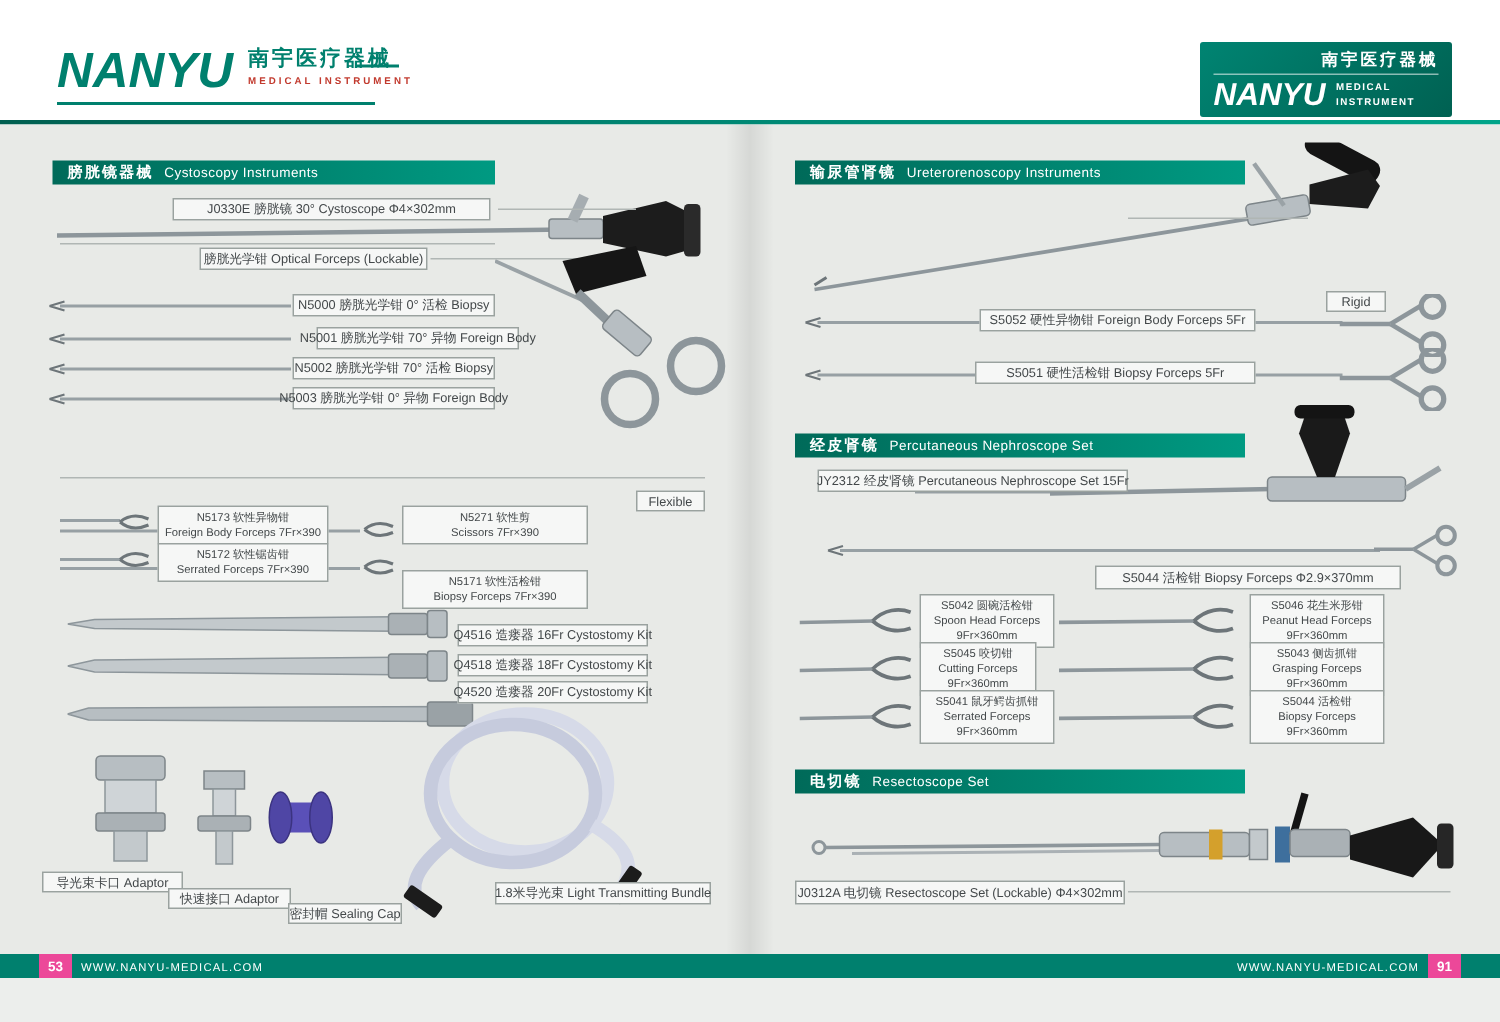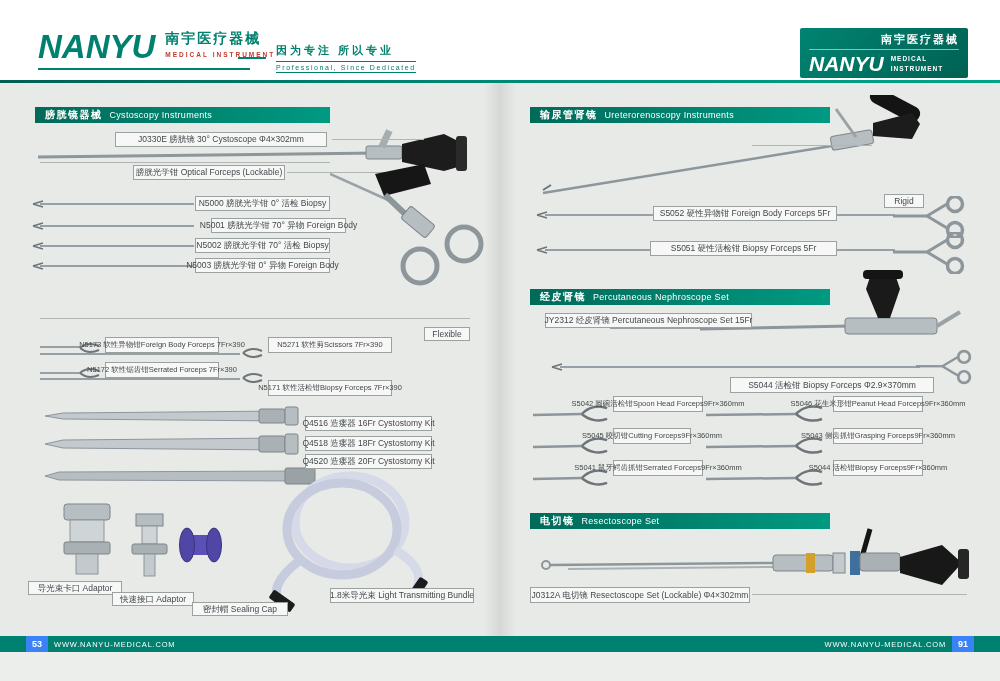--- a/index.html
+++ b/index.html
@@ -14,25 +14,25 @@
   .rule{position:absolute;left:0;top:80px;width:1000px;height:3px;
         background:linear-gradient(90deg,#005f50,#00806e 35%,#00a489)}
   .sec-header{position:absolute;height:16px;color:#fff;z-index:3;
         background:linear-gradient(90deg,#006a59,#009a82);
         display:flex;align-items:center;gap:7px;padding:0 10px}
   .sec-header .cn{font-size:10px;font-weight:bold;letter-spacing:1.5px}
   .sec-header .en{font-size:9px;font-weight:normal;letter-spacing:.3px}
   .lbl{position:absolute;background:#f6f7f6;border:1px solid #9aa29f;color:#43484a;
        font-size:8.5px;line-height:1.25;display:flex;align-items:center;justify-content:center;
        text-align:center;padding:1px 4px;z-index:4;white-space:nowrap}
-  .lbl.multi{font-size:7.5px;line-height:1.35;padding:2px 2px}
+  .lbl.multi{flex-direction:column;font-size:7.5px;line-height:1.35;padding:2px 2px}
   .hline{position:absolute;height:1px;background:#b0b6b4;z-index:1}
   .rod{position:absolute;height:2px;background:linear-gradient(180deg,#c6cccе,#8d969b);background-color:#97a0a4;z-index:1}
   .footer-bar{position:absolute;left:0;top:636px;width:1000px;height:16px;background:#00806e;z-index:5}
-  .pageno{position:absolute;top:636px;width:22px;height:16px;background:#3b82f6;color:#fff;
+  .pageno{position:absolute;top:636px;width:22px;height:16px;background:#ec4899;color:#fff;
           font-size:9px;font-weight:bold;display:flex;align-items:center;justify-content:center;z-index:6}
   .url{position:absolute;top:636px;height:16px;display:flex;align-items:center;color:#fff;
        font-size:7.5px;letter-spacing:.8px;z-index:6}
   svg{display:block}
 </style>
 </head>
 <body>
 
 <div class="page">
 
@@ -42,24 +42,20 @@
       <div>
         <div style="font-size:14px;font-weight:bold;color:#00806e;letter-spacing:2px">南宇医疗器械</div>
         <div style="font-size:6.5px;font-weight:bold;color:#c23a2e;letter-spacing:2px;margin-top:3px">MEDICAL  INSTRUMENT</div>
       </div>
     </div>
     <div style="width:212px;height:2px;background:#00806e;margin-top:5px"></div>
   </div>
 
   <div class="abs" style="left:238px;top:43px;display:flex;align-items:center;gap:10px;z-index:2">
     <div style="width:28px;height:2px;background:#00806e"></div>
-    <div>
-      <div style="font-size:11px;font-weight:bold;color:#00806e;letter-spacing:3px">因为专注 所以专业</div>
-      <div style="font-size:7px;color:#00806e;letter-spacing:1.6px;border-top:1px solid #00806e;border-bottom:1px solid #00806e;padding:1.5px 0;margin-top:3px">Professional, Since Dedicated</div>
-    </div>
   </div>
 
   <div class="abs" style="left:800px;top:28px;width:168px;height:50px;background:linear-gradient(135deg,#008472,#006152);border-radius:2px;padding:4px 9px;color:#fff;z-index:2">
     <div style="text-align:right;font-size:11px;font-weight:bold;letter-spacing:2px;border-bottom:1px solid rgba(255,255,255,.55);padding-bottom:2px">南宇医疗器械</div>
     <div style="display:flex;align-items:center;gap:7px;margin-top:3px">
       <div style="font-size:21px;font-weight:bold;font-style:italic;line-height:1">NANYU</div>
       <div style="font-size:6.5px;font-weight:bold;letter-spacing:1px;line-height:1.4">
         <div>MEDICAL</div>
         <div>INSTRUMENT</div>
       </div>
@@ -200,21 +196,21 @@
   <svg class="abs" style="left:255px;top:462px;z-index:1" width="185" height="150" viewBox="0 0 185 150">
     <ellipse cx="95" cy="60" rx="55" ry="46" fill="none" stroke="#d6dae8" stroke-width="9"></ellipse>
     <ellipse cx="87" cy="67" rx="55" ry="46" fill="none" stroke="#c6cbdd" stroke-width="9"></ellipse>
     <path d="M45,98 C22,116 16,130 26,142" stroke="#c6cbdd" stroke-width="9" fill="none"></path>
     <path d="M140,88 C164,102 169,116 159,131" stroke="#d6dae8" stroke-width="9" fill="none"></path>
     <rect x="14" y="134" width="26" height="10" rx="2" fill="#1c1c1c" transform="rotate(35 27 139)"></rect>
     <rect x="149" y="123" width="26" height="10" rx="2" fill="#1c1c1c" transform="rotate(-55 162 128)"></rect>
   </svg>
   <div class="lbl" style="left:28px;top:581px;width:94px;height:14px">导光束卡口 Adaptor</div>
   <div class="lbl" style="left:112px;top:592px;width:82px;height:14px">快速接口 Adaptor</div>
-  <div class="lbl" style="left:192px;top:602px;width:96px;height:14px">密封帽 Sealing Cap</div>
+  <div class="lbl" style="left:192px;top:602px;width:76px;height:14px">密封帽 Sealing Cap</div>
   <div class="lbl" style="left:330px;top:588px;width:144px;height:15px">1.8米导光束  Light Transmitting Bundle</div>
 
   <div class="sec-header" style="left:530px;top:107px;width:300px">
     <span class="cn">输尿管肾镜</span>
     <span class="en">Ureterorenoscopy Instruments</span>
   </div>
 
   <svg class="abs" style="left:538px;top:95px;z-index:1" width="432" height="105" viewBox="0 0 432 105">
     <line x1="5" y1="98" x2="312" y2="48" stroke="#8d969b" stroke-width="2.5"></line>
     <line x1="5" y1="95" x2="13" y2="90" stroke="#6d7579" stroke-width="2"></line>

